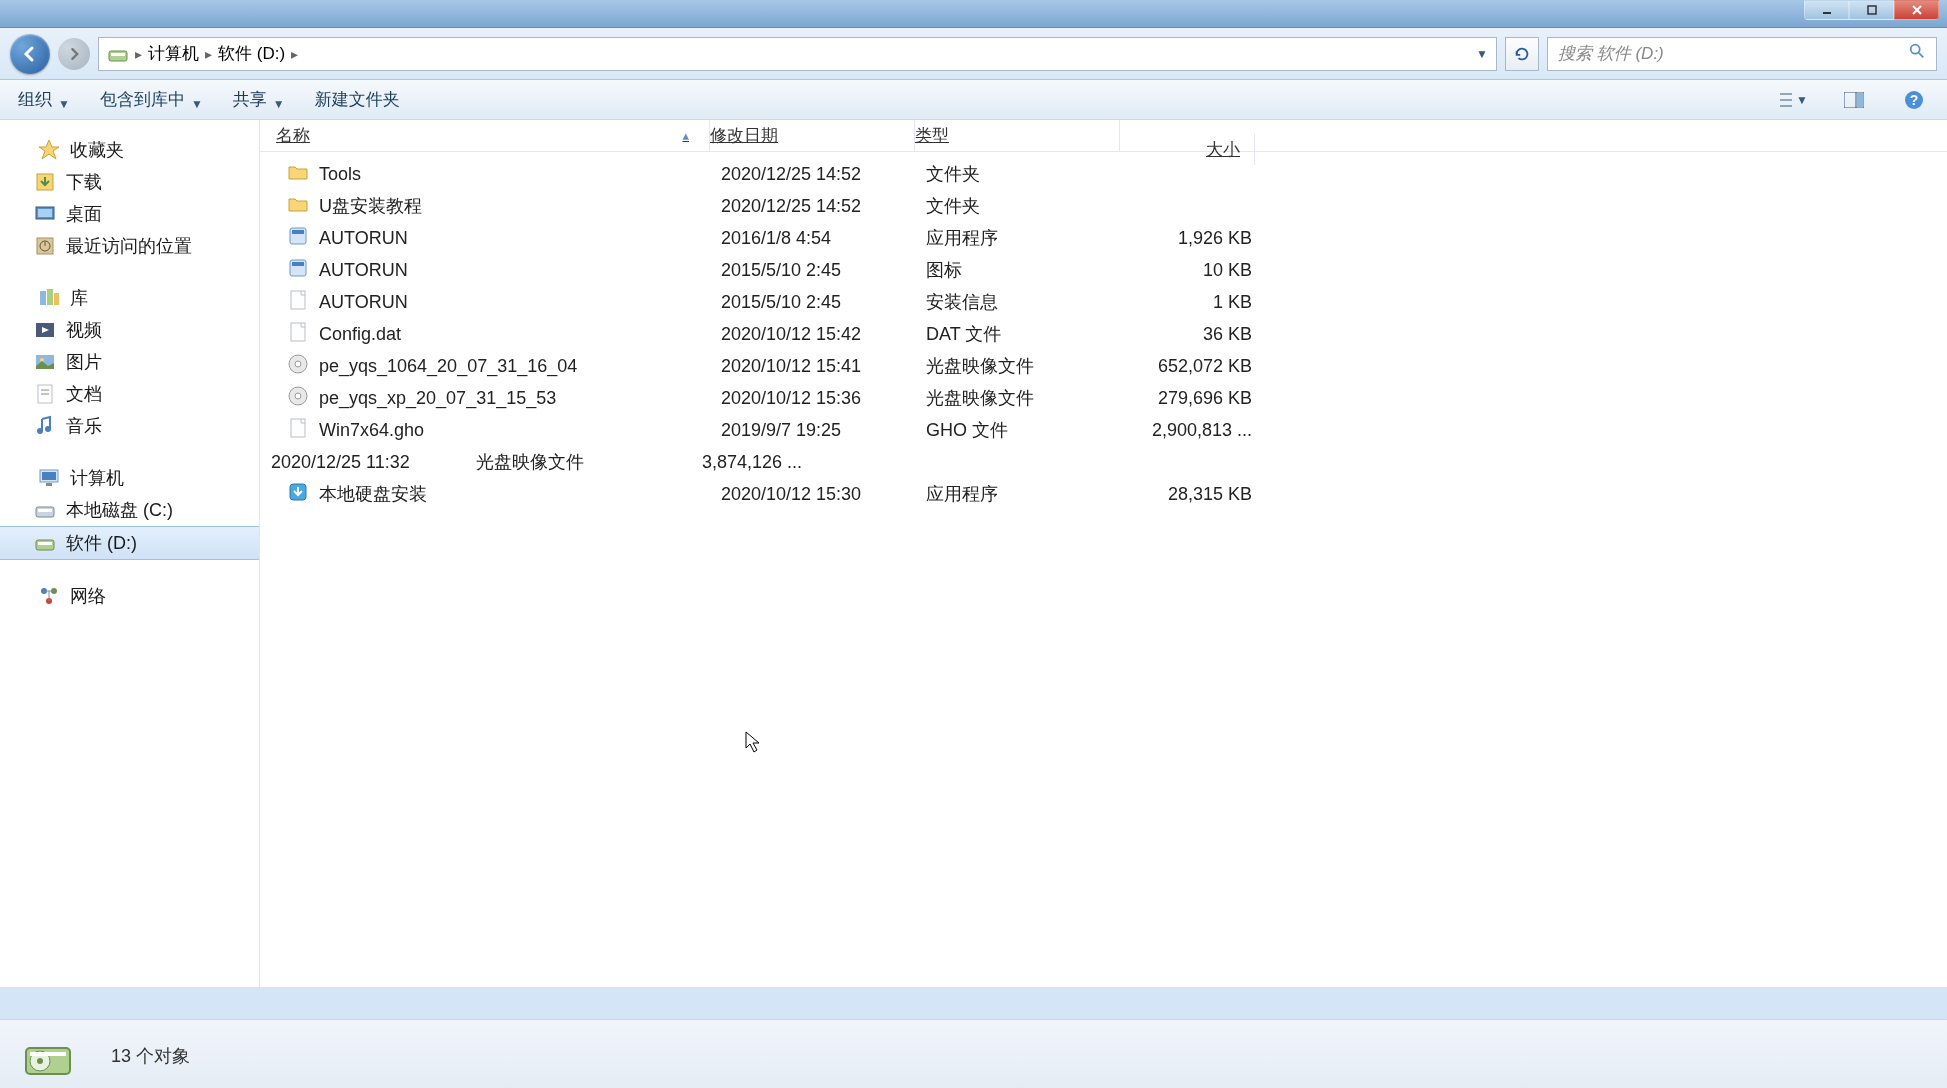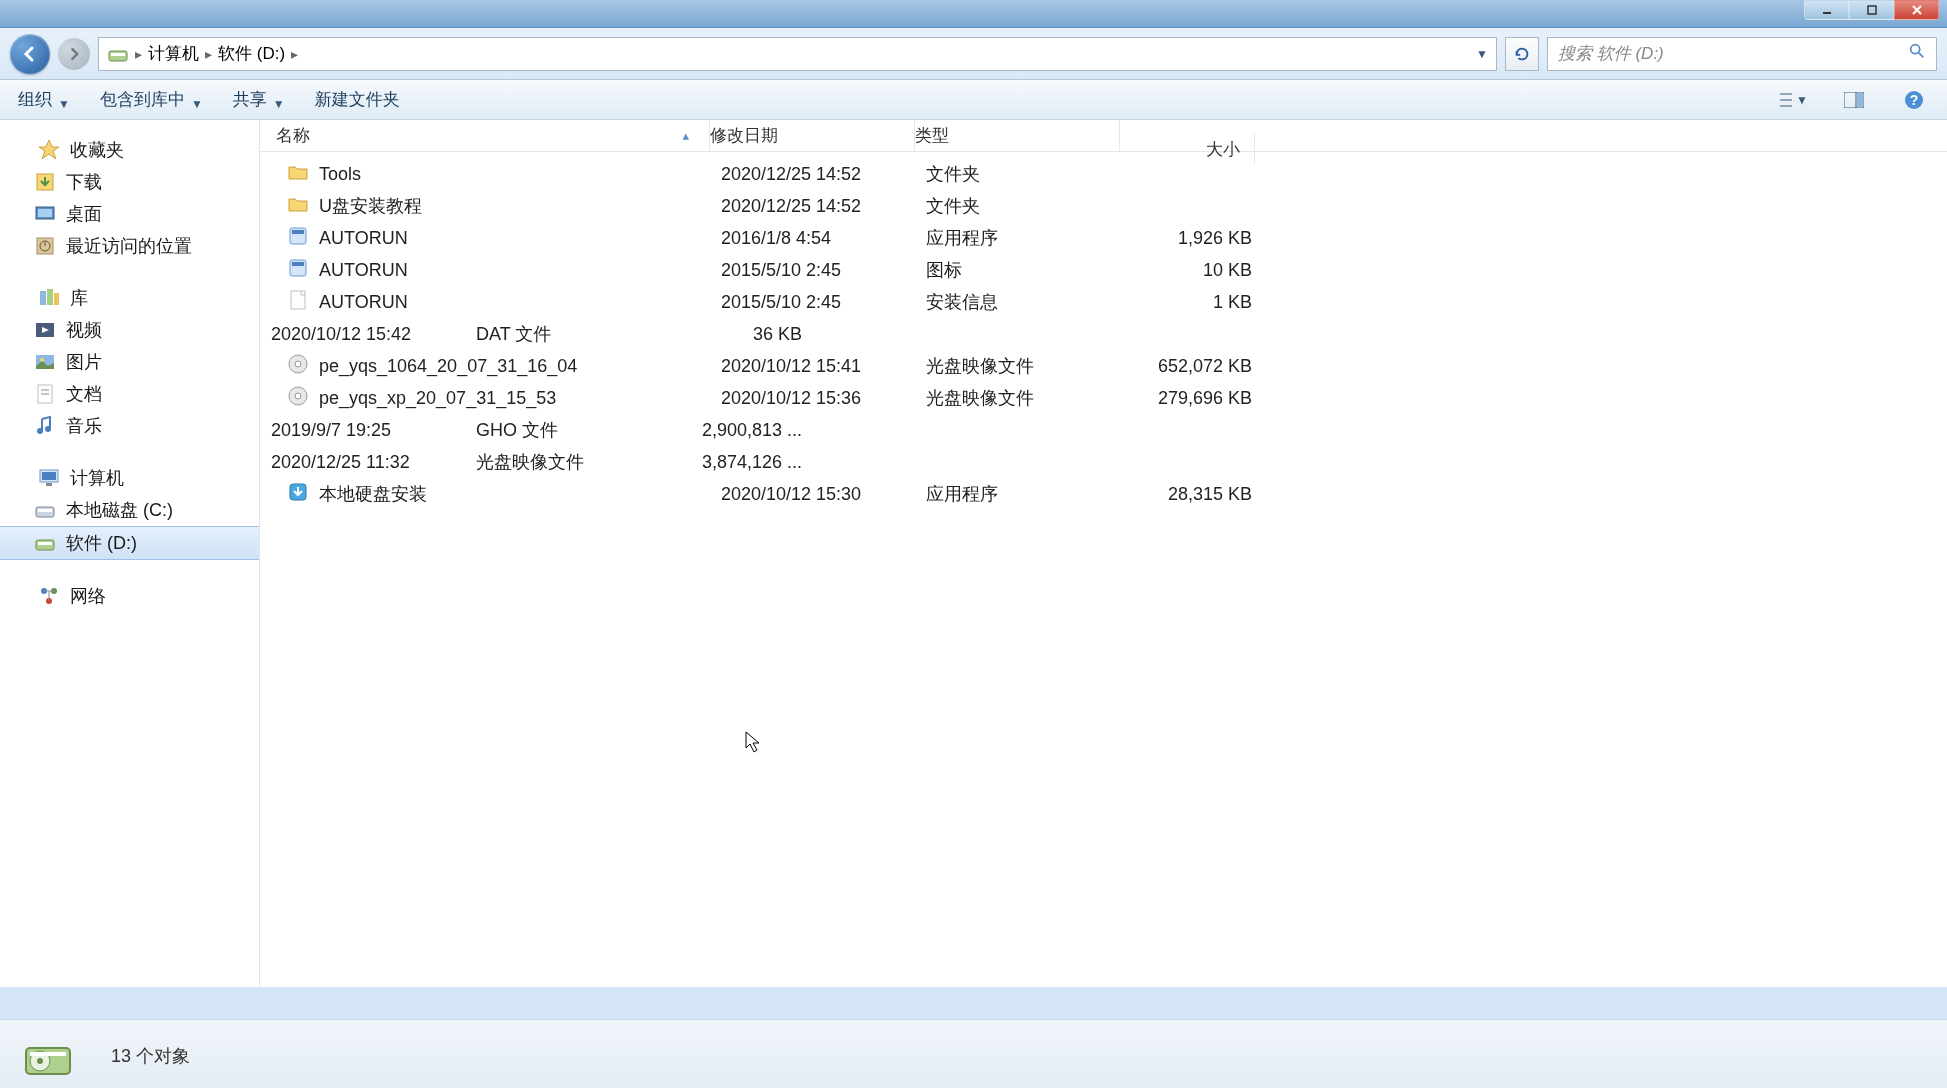--- a/index.html
+++ b/index.html
@@ -38,21 +38,21 @@
 
 .sidebar { width: 260px; border-right: 1px solid #e0e6ec; padding: 14px 0; overflow-y: auto; font-size: 18px; color: #1a1a1a; }
 .nav-group { margin-bottom: 20px; }
 .nav-header { padding: 4px 18px 4px 38px; display: flex; align-items: center; gap: 10px; cursor: pointer; }
 .nav-item { padding: 4px 18px 4px 34px; display: flex; align-items: center; gap: 10px; cursor: pointer; }
 .nav-item.selected { background: linear-gradient(to bottom, #e4effb, #cfe2f7); border: 1px solid #9ec1e8; border-left: none; border-right: none; }
 .nav-icon { width: 22px; height: 22px; flex-shrink: 0; }
 
 
 .filearea { flex: 1; display: flex; flex-direction: column; }
-.col-headers { display: flex; height: 32px; border-bottom: 1px solid #e4e8ec; font-size: 17px; color: #333; align-items: center; }
+.col-headers { display: flex; height: 32px; border-bottom: 1px solid #e4e8ec; font-size: 17px; color: #333; align-items: center; text-decoration: underline; }
 .col-name { width: 450px; padding-left: 16px; display: flex; align-items: center; gap: 8px; }
 .col-date { width: 205px; }
 .col-type { width: 205px; }
 .col-size { width: 135px; text-align: right; padding-right: 14px; }
 .col-headers > div { border-right: 1px solid #e4e8ec; height: 100%; display: flex; align-items: center; }
 .col-headers .col-size { justify-content: flex-end; margin-top: 28px; }
 .sort-arrow { color: #5a8fc7; font-size: 13px; margin-left: auto; margin-right: 20px; }
 
 .file-rows { flex: 1; overflow-y: auto; padding: 6px 10px; }
 .file-row { display: flex; height: 32px; align-items: center; font-size: 18px; color: #222; cursor: default; border: 1px solid transparent; border-radius: 3px; }
@@ -362,20 +362,27 @@
                 <rect x="4" y="2" width="14" height="18" class="ic-file" stroke-width="1"></rect>
                 <path d="M14 2 L14 6 L18 6" fill="none" stroke="#b8bfc7"></path>
               </svg></span>
             <span>AUTORUN</span>
           </div>
           <div class="col-date">2015/5/10 2:45</div>
           <div class="col-type">安装信息</div>
           <div class="col-size">1 KB</div>
         </div>
         <div class="file-row">
+          <div class="col-name">
+            <span><svg class="file-icon">
+                <rect x="4" y="2" width="14" height="18" class="ic-file" stroke-width="1"></rect>
+                <path d="M14 2 L14 6 L18 6" fill="none" stroke="#b8bfc7"></path>
+              </svg></span>
+            <span>Config.dat</span>
+          </div>
           <div class="col-date">2020/10/12 15:42</div>
           <div class="col-type">DAT 文件</div>
           <div class="col-size">36 KB</div>
         </div>
         <div class="file-row">
           <div class="col-name">
             <span><svg class="file-icon">
                 <circle cx="11" cy="11" r="9" class="ic-disc" stroke-width="1"></circle>
                 <circle cx="11" cy="11" r="3" fill="white" stroke="#999"></circle>
               </svg></span>
@@ -391,20 +398,27 @@
                 <circle cx="11" cy="11" r="9" class="ic-disc" stroke-width="1"></circle>
                 <circle cx="11" cy="11" r="3" fill="white" stroke="#999"></circle>
               </svg></span>
             <span>pe_yqs_xp_20_07_31_15_53</span>
           </div>
           <div class="col-date">2020/10/12 15:36</div>
           <div class="col-type">光盘映像文件</div>
           <div class="col-size">279,696 KB</div>
         </div>
         <div class="file-row">
+          <div class="col-name">
+            <span><svg class="file-icon">
+                <rect x="4" y="2" width="14" height="18" class="ic-file" stroke-width="1"></rect>
+                <path d="M14 2 L14 6 L18 6" fill="none" stroke="#b8bfc7"></path>
+              </svg></span>
+            <span>Win7x64.gho</span>
+          </div>
           <div class="col-date">2019/9/7 19:25</div>
           <div class="col-type">GHO 文件</div>
           <div class="col-size">2,900,813 ...</div>
         </div>
         <div class="file-row">
           <div class="col-date">2020/12/25 11:32</div>
           <div class="col-type">光盘映像文件</div>
           <div class="col-size">3,874,126 ...</div>
         </div>
         <div class="file-row">

